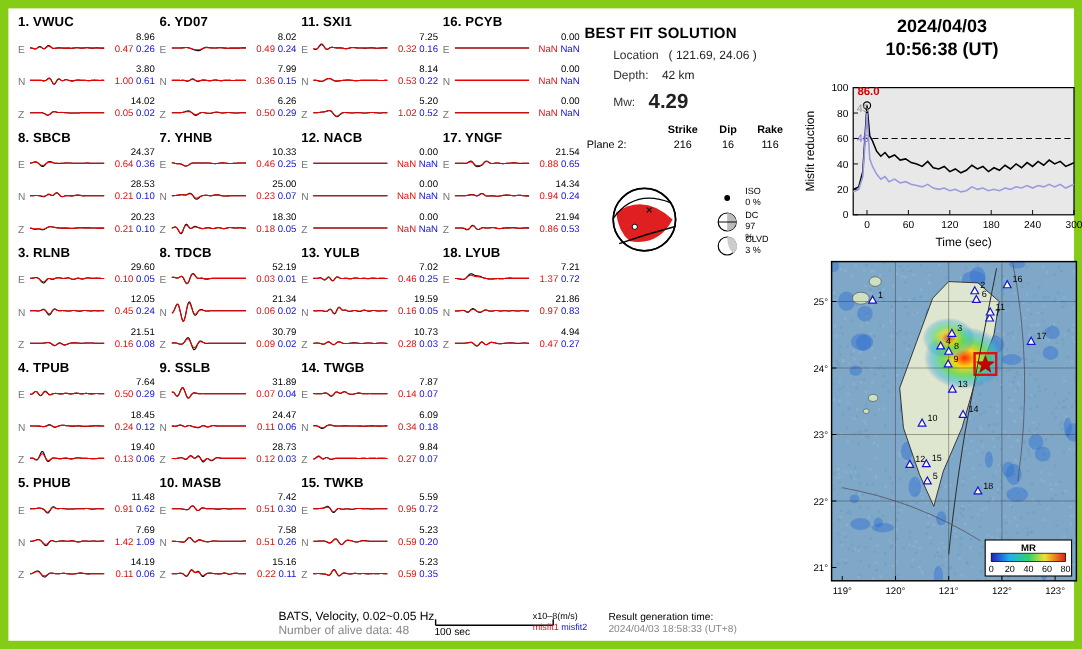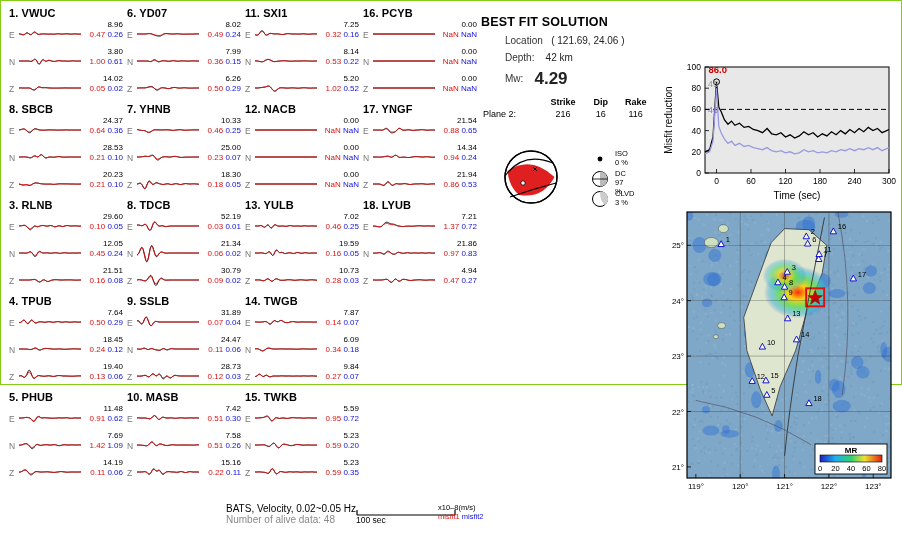--- a/index.html
+++ b/index.html
@@ -5,21 +5,21 @@
   * { box-sizing: border-box; }
   html, body { margin:0; padding:0; }
   body {
     width: 902px; height: 541px;
     background: #ffffff;
     font-family: "Liberation Sans", sans-serif;
     color: #000;
     position: relative;
     overflow: hidden;
   }
-  .page { position:absolute; left:0; top:0; width:902px; height:385px; border:1px solid #84cc16;padding-left:24px; }
+  .page { position:absolute; left:0; top:0; width:902px; height:541px; border:7px solid #84cc16;padding-left:24px; }
 
   
   .stations {
     position:absolute; left:6px; top:6px; width:470px; height:490px;
   }
   .col { position:absolute; top:0; width:118px; }
   .col.c1 { left:0; }
   .col.c2 { left:118px; }
   .col.c3 { left:236px; }
   .col.c4 { left:354px; }
@@ -941,20 +941,24 @@
           </svg>
         </span>
         <span class="txt">
           <b>CLVD</b><br>
           <span>3 %</span>
         </span>
       </div>
     </div>
   </div>
 
+  <div class="datehdr">
+    <div>2024/04/03</div>
+    <div>10:56:38  (UT)</div>
+  </div>
 
   <div class="misfit"><svg width="236" height="150" viewBox="0 0 236 150">
         <rect x="44" y="14" width="184" height="106" fill="#e8e8e8" stroke="#000" stroke-width="1"></rect>
         <line x1="44" y1="56.400000000000006" x2="228" y2="56.400000000000006" stroke="#000" stroke-width="1" stroke-dasharray="5,3"></line>
         <line x1="44" y1="120" x2="48" y2="120" stroke="#000" stroke-width="0.8"></line>
         <text x="40" y="123" font-size="8.5" text-anchor="end" font-family="Liberation Sans">0</text>
         <line x1="44" y1="98.8" x2="48" y2="98.8" stroke="#000" stroke-width="0.8"></line>
         <text x="40" y="101.8" font-size="8.5" text-anchor="end" font-family="Liberation Sans">20</text>
         <line x1="44" y1="77.6" x2="48" y2="77.6" stroke="#000" stroke-width="0.8"></line>
         <text x="40" y="80.6" font-size="8.5" text-anchor="end" font-family="Liberation Sans">40</text>
@@ -2045,15 +2049,19 @@
         <line x1="1" y1="6" x2="99" y2="6" stroke="#000" stroke-width="1.2"></line>
         <line x1="1" y1="1" x2="1" y2="6" stroke="#000" stroke-width="1.2"></line>
         <line x1="99" y1="1" x2="99" y2="6" stroke="#000" stroke-width="1.2"></line>
       </svg>
     </div>
     <div class="f2">100 sec</div>
     <div class="f3">
       <div>x10–8(m/s)</div>
       <div><span class="r">misfit1</span> <span class="b">misfit2</span></div>
     </div>
+    <div class="f4">
+      <div>Result generation time:</div>
+      <div class="gray">2024/04/03 18:58:33 (UT+8)</div>
+    </div>
   </div>
 
 </div>
 
 </body></html>

